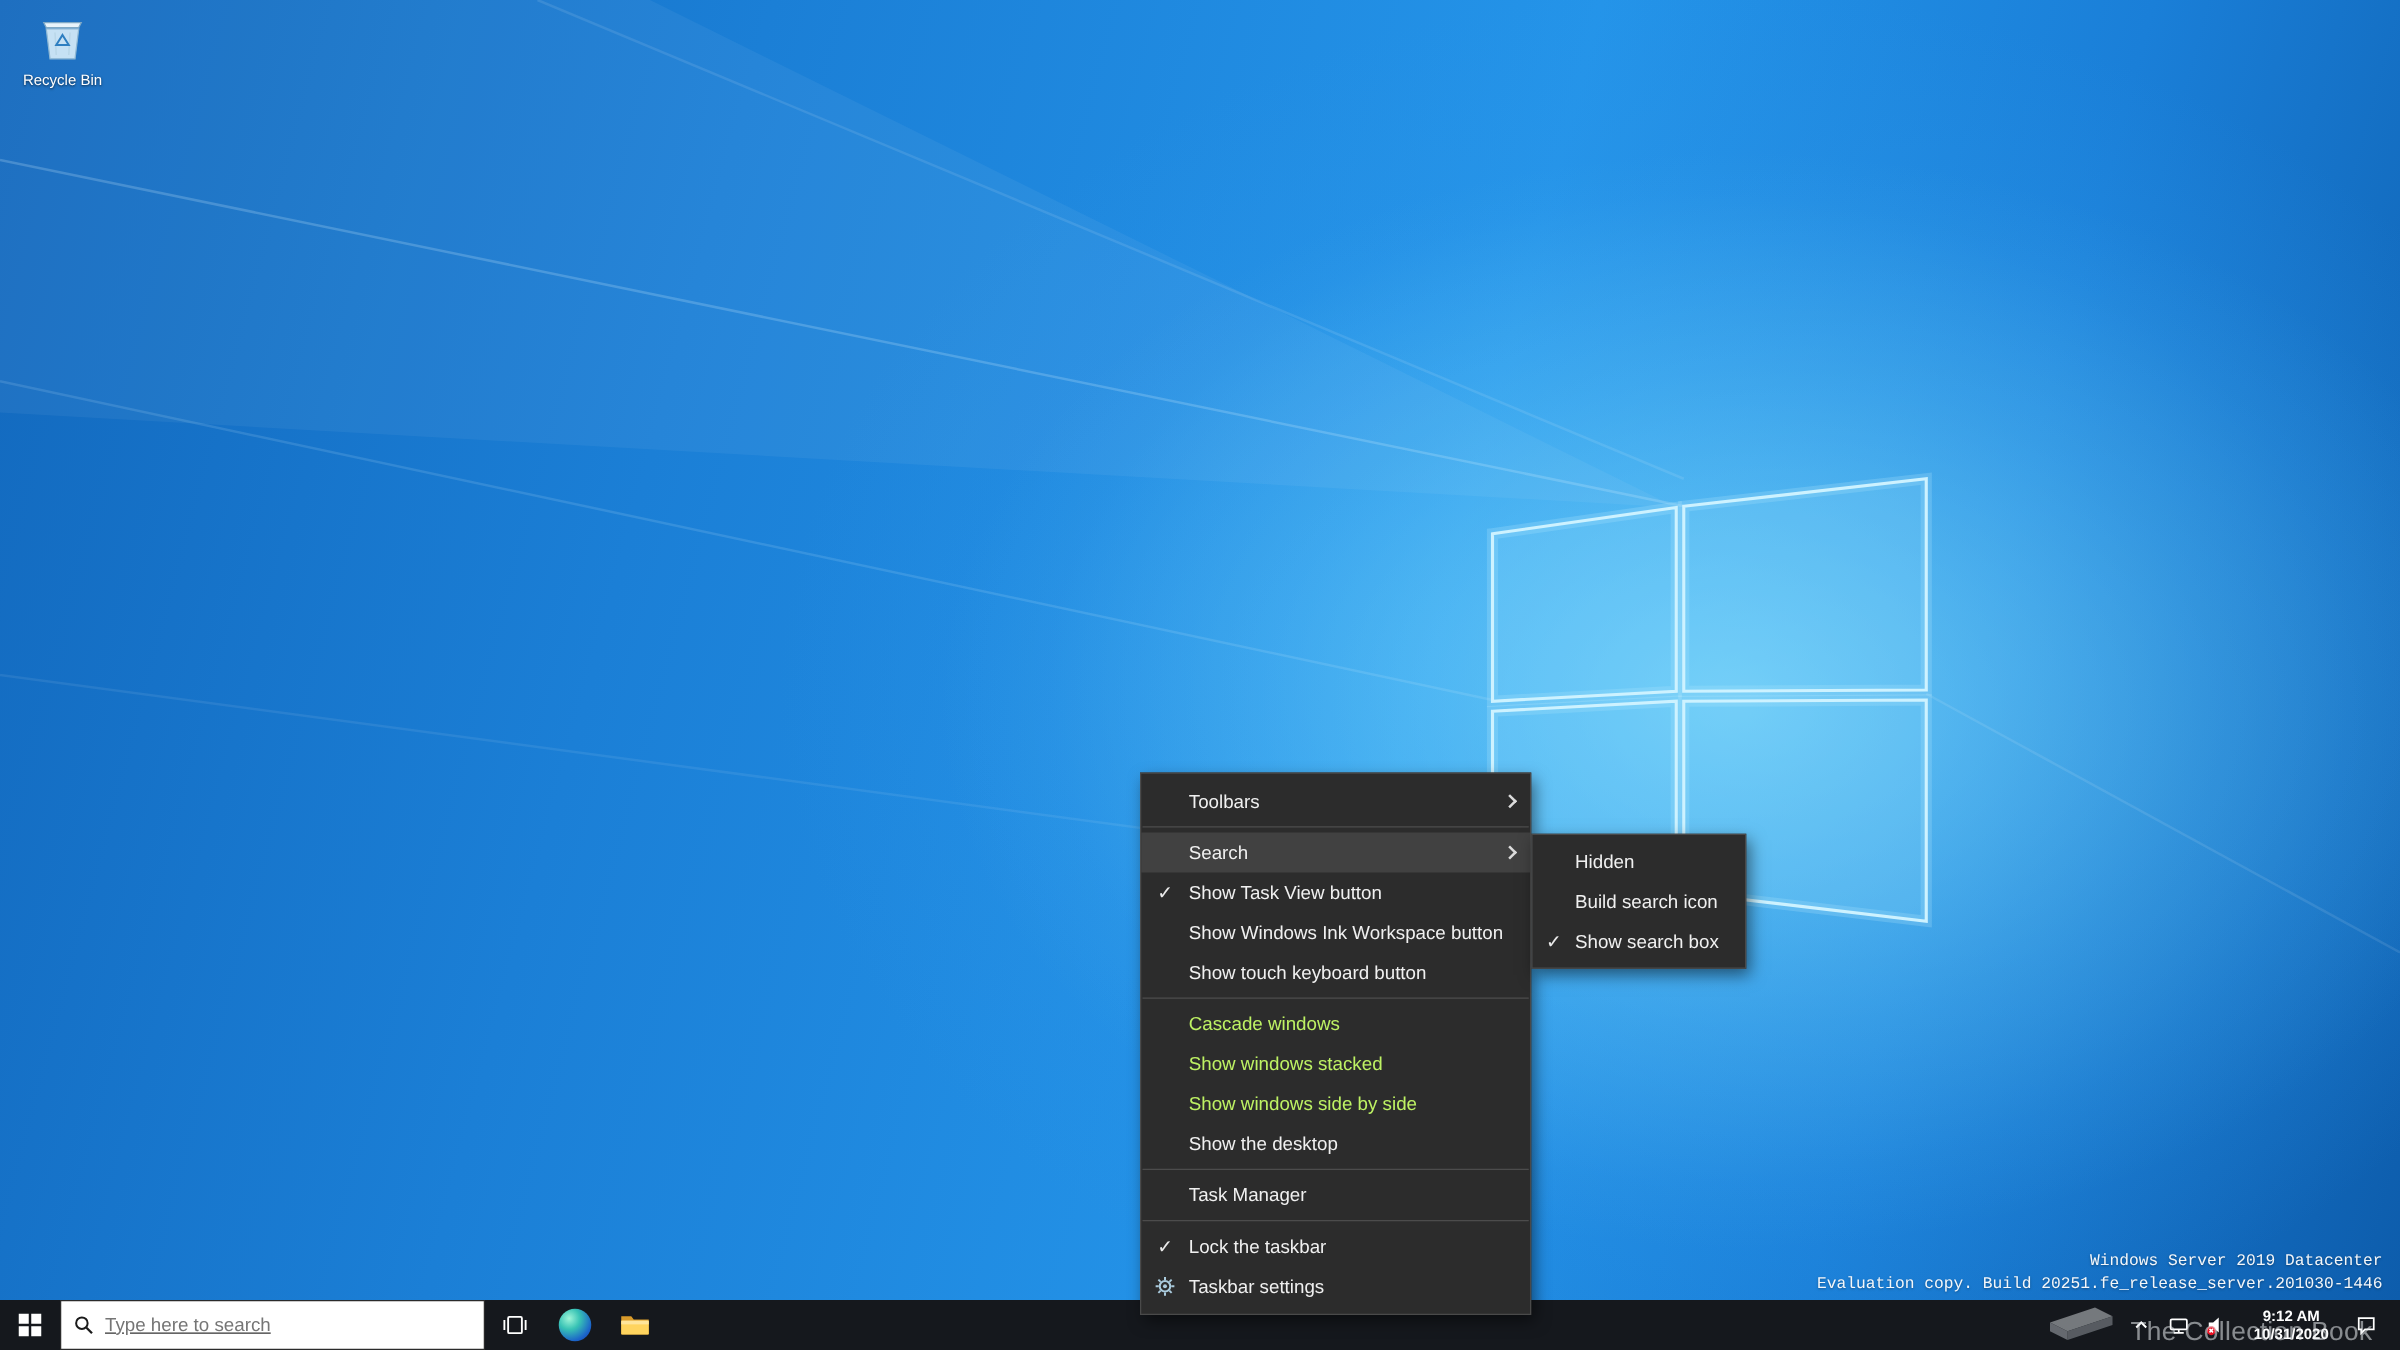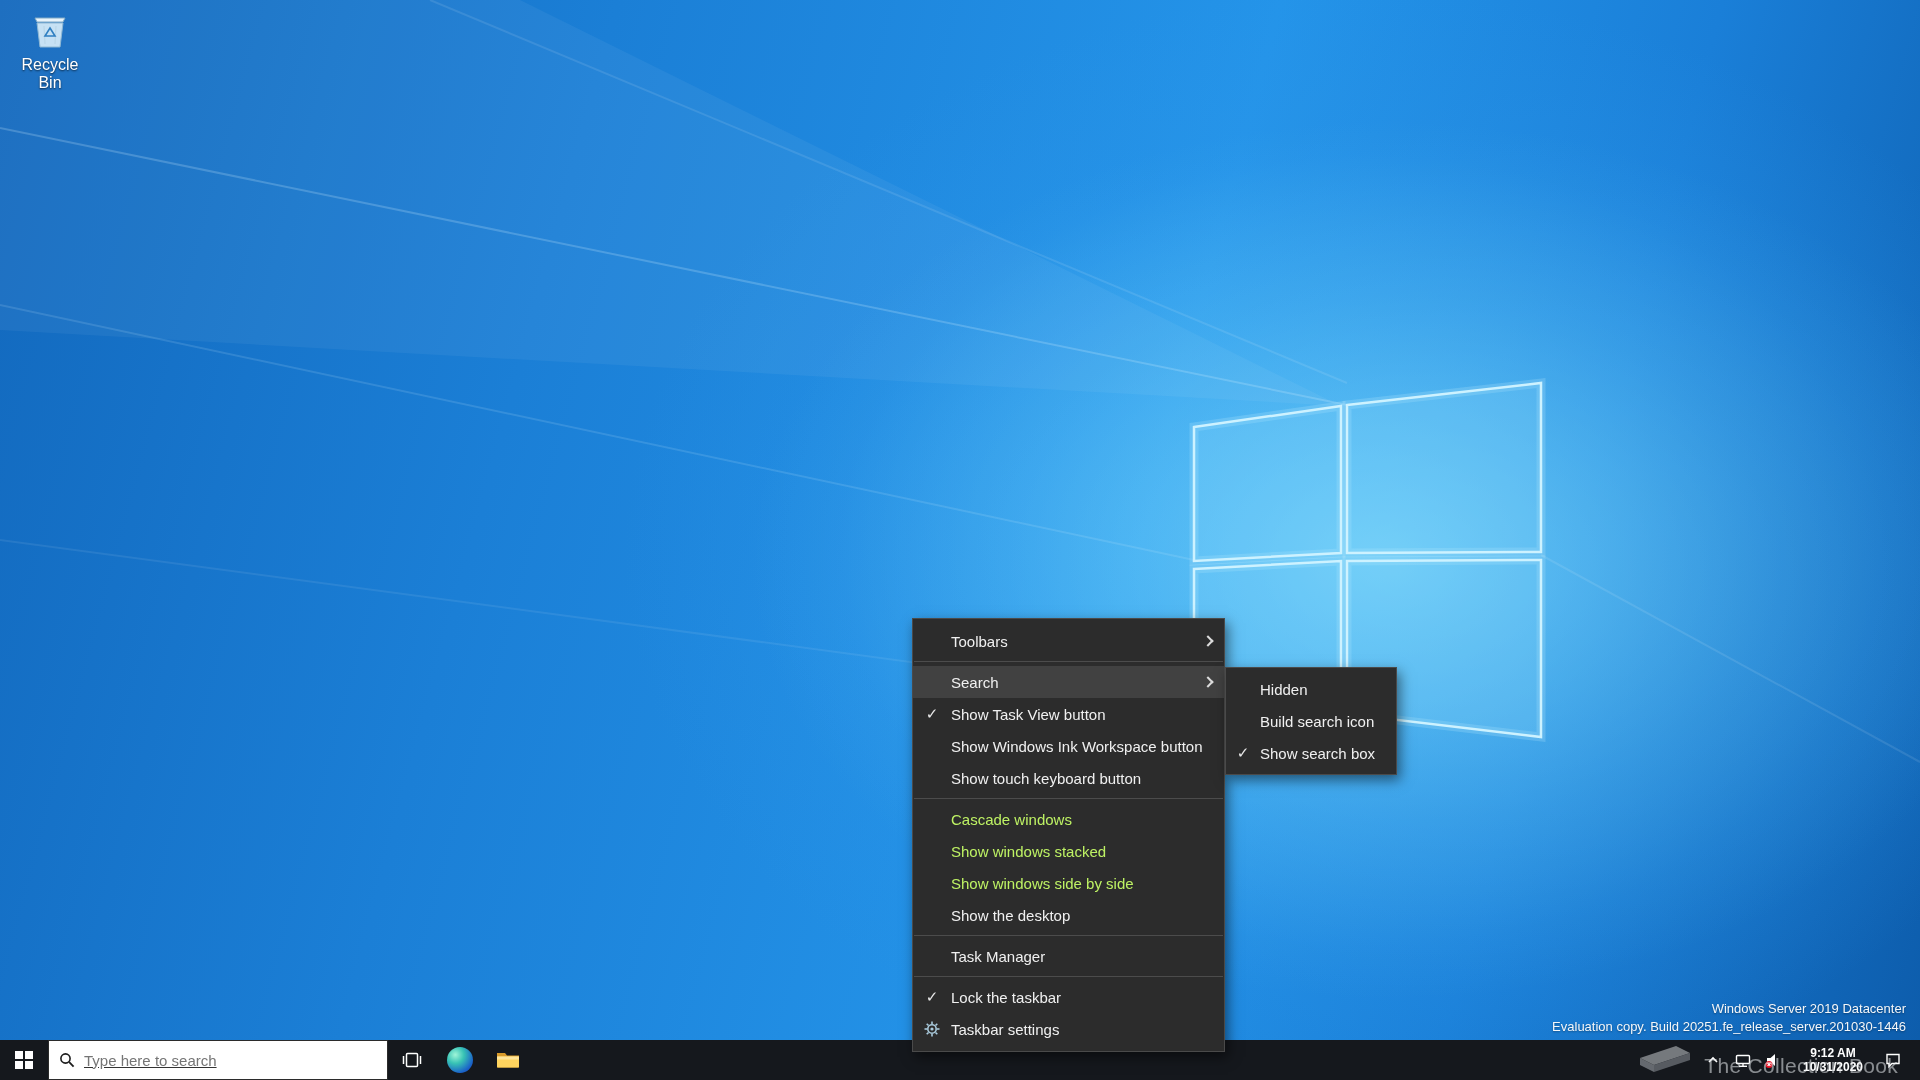--- a/index.html
+++ b/index.html
@@ -9,26 +9,26 @@
   .desktop {
     position:relative; width:1920px; height:1080px; overflow:hidden;
     background:
       radial-gradient(950px 720px at 71% 51%, rgba(110,210,252,0.55), rgba(45,150,232,0.28) 55%, rgba(0,0,0,0) 78%),
       linear-gradient(105deg, #1268bd 0%, #1b7fd6 28%, #2494e9 58%, #1a7fd8 78%, #0d5cab 100%);
   }
   .wallpaper-art { position:absolute; left:0; top:0; z-index:0; }
 
   
   .recycle-bin { position:absolute; left:12px; top:10px; width:76px; text-align:center; z-index:2; cursor:default; }
-  .recycle-bin .rb-label { display:block; margin-top:2px; color:#fff; font-size:16px; text-shadow:0 1px 2px rgba(0,0,0,.7); }
+  .recycle-bin .rb-label { display:block; margin-top:2px; color:#fff; font-size:12px; text-shadow:0 1px 2px rgba(0,0,0,.7); }
 
   
   .edition {
     position:absolute; right:14px; bottom:44px; z-index:2; text-align:right;
-    color:#f4f7fa; font-size:13px; line-height:18px; text-shadow:0 1px 2px rgba(0,0,0,.35);
+    color:#f4f7fa; font-size:13px; line-height:18px; text-shadow:0 1px 2px rgba(0,0,0,.35);font-family:Liberation Mono, monospace;
   }
 
   
   .collection-mark {
     position:absolute; right:22px; bottom:2px; z-index:60; display:flex; align-items:flex-end; gap:10px;
     opacity:.55; pointer-events:none; color:#e7ebee; font-size:21px; letter-spacing:.3px;
   }
 
   
   .context-menu {

